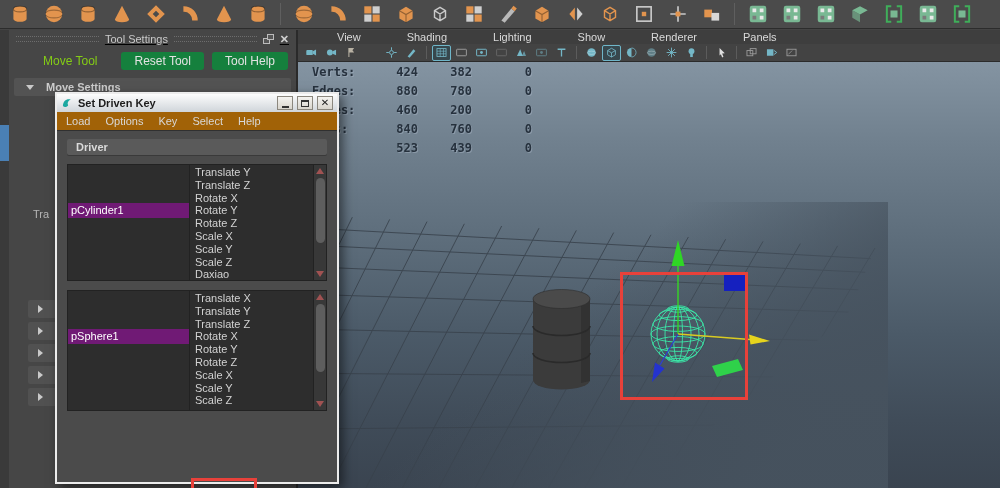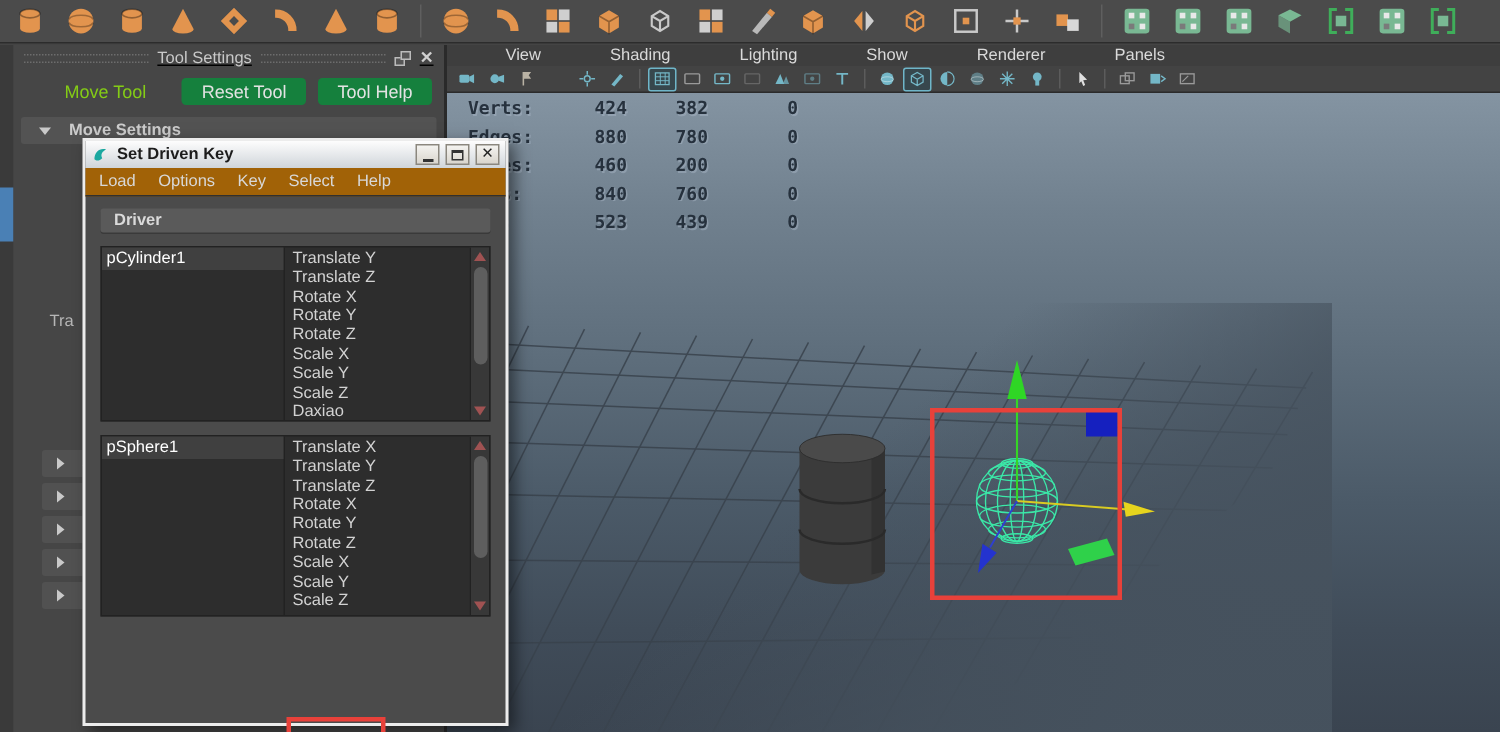--- a/index.html
+++ b/index.html
@@ -71,21 +71,21 @@
   .winbtn .max { width:8px; height:7px; border:1px solid #333; border-top:2px solid #333; }
   .winbtn .cls { font-size:10px; font-weight:bold; color:#222; line-height:10px; font-family:"DejaVu Sans",sans-serif; }
   .sdk-menubar { height:19px; background:#a16207; border-bottom:1px solid #303030; display:flex; align-items:center; gap:15px; padding:0 9px; }
   .sdk-menu { font-size:11px; color:#d8d8d8; }
   .sdk-body { position:relative; padding:8px 10px 0; height:349px; }
   .sec-header { height:16px; background:#5a5a5a; border-radius:2px; display:flex; align-items:center; padding:0 9px;
                 font-size:11px; font-weight:bold; color:#dadada; box-shadow:0 1px 0 #3a3a3a; }
   .listbox { margin-top:9px; height:117px; background:#2d2d2d; border:1px solid #222; display:flex; }
   .listbox.driven { height:121px; }
   .obj-col { width:122px; border-right:1px solid #222; }
-  .obj-item { height:15px; background:#404040; color:#fff; font-size:11px; line-height:15px; padding-left:3px; }
+  .obj-item { height:15px; background:#701a75; color:#fff; font-size:11px; line-height:15px; padding-left:3px;margin-top:38px; }
   .attr-col { flex:1; padding:1px 0 0; overflow:hidden; }
   .attr-item { font-size:11px; color:#d2d2d2; line-height:12.8px; padding-left:5px; white-space:nowrap; }
   .vscroll { width:13px; background:#383838; border-left:1px solid #222; position:relative; }
   .vs-up, .vs-dn { position:absolute; left:2px; width:0; height:0; border-left:4.5px solid transparent; border-right:4.5px solid transparent; }
   .vs-up { top:3px; border-bottom:6px solid #a05252; }
   .vs-dn { bottom:3px; border-top:6px solid #a05252; }
   .vs-thumb { position:absolute; left:1.5px; width:9px; border-radius:5px; background:#5e5e5e; }
   .sdk-redbox { position:absolute; left:134px; top:347px; width:66px; height:38px; border:3px solid #e8413a; }
 </style>
 </head>

